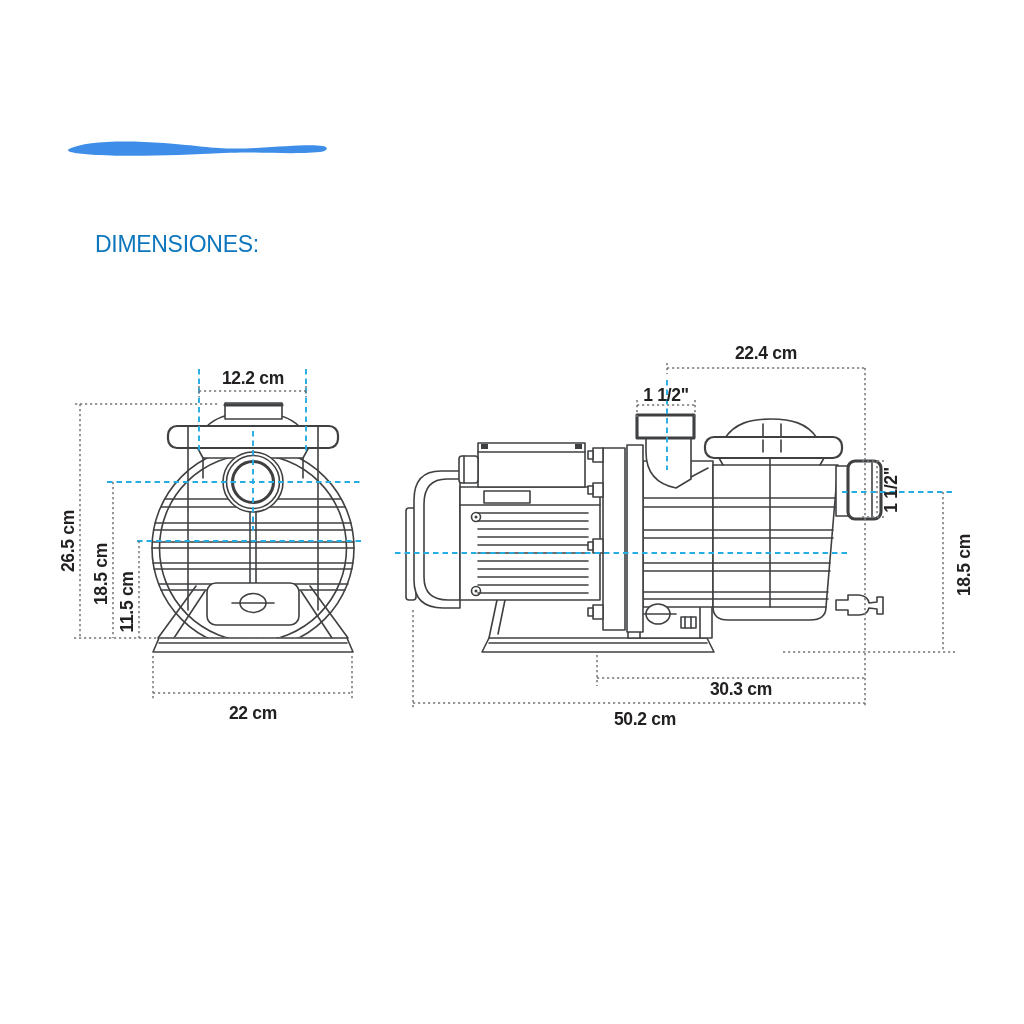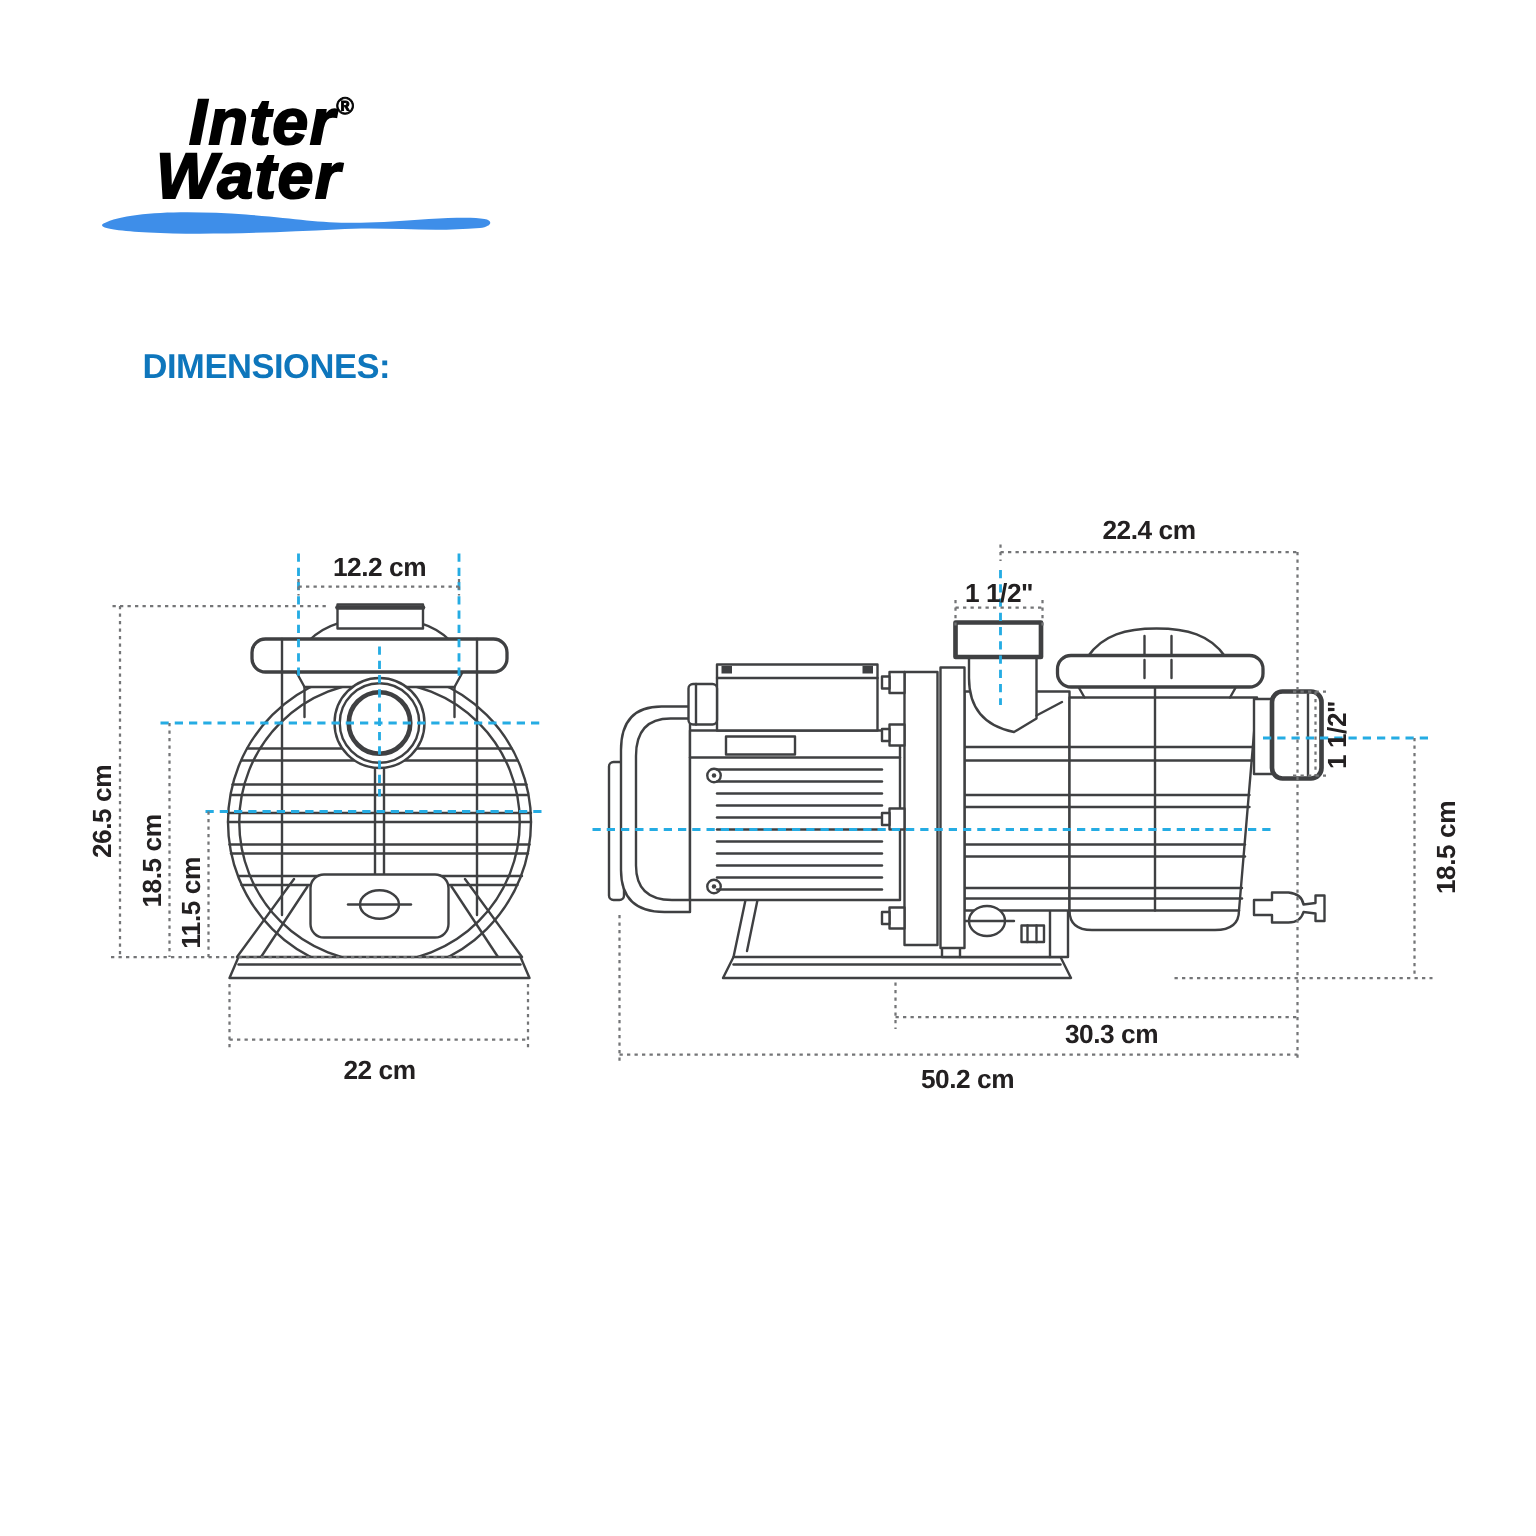--- a/index.html
+++ b/index.html
@@ -7,41 +7,37 @@
     --dimc:#747577; --line:#3f4042; --ink:#232021;
   }
   html,body{margin:0;padding:0;background:#fff;}
   .page{position:relative;width:1024px;height:1024px;background:#fff;overflow:hidden;
         font-family:"Liberation Sans",sans-serif;}
   .logo{position:absolute;left:104px;top:54px;color:#000;font-style:italic;
         font-weight:900;-webkit-text-stroke:1.3px #000;letter-spacing:1px;line-height:36px;font-size:43px;}
   .logo .l1{margin-left:22px;}
   .logo .reg{font-size:16px;font-style:normal;-webkit-text-stroke:.6px #000;vertical-align:20px;letter-spacing:0;}
   .swoosh{position:absolute;left:64px;top:136px;}
-  .heading{position:absolute;left:95px;top:231px;font-size:23px;font-weight:bold;
+  .heading{position:absolute;left:95px;top:231px;font-size:23px;font-weight:normal;
            color:var(--blue);letter-spacing:-.3px;}
   svg text.dt{font-family:"Liberation Sans",sans-serif;font-weight:bold;font-size:17.5px;
               fill:var(--ink);letter-spacing:-.3px;}
   .ln{stroke:var(--line);stroke-width:1.6;fill:none;stroke-linecap:round;stroke-linejoin:round;}
   .lnf{stroke:var(--line);stroke-width:1.6;fill:#fff;stroke-linejoin:round;}
   .b{stroke-width:3.1;}
   .th{stroke-width:2.2;}
   .dim{stroke:var(--dimc);stroke-width:1.5;fill:none;stroke-dasharray:2.2 2.8;}
   .cl{stroke:var(--cyan);stroke-width:1.9;fill:none;stroke-dasharray:5.5 4;}
   .fillink{fill:var(--line);stroke:none;}
 </style>
 </head>
 <body>
 
 <div class="page">
 
-  <div class="logo">
-    <div class="l1"><span>Inter</span><span class="reg">®</span></div>
-    <div class="l2"><span>Water</span></div>
-  </div>
   <svg class="swoosh" width="266" height="24" viewBox="0 0 266 24">
     <path fill="#3e8ee9" d="M5,13 C20,5 60,4 100,7 C140,10 152,14 192,12 C222,10 248,8 259,10 C265,11 264,15 256,16 C220,19 196,15 160,17 C120,19 70,21 35,19 C15,18 0,16 5,13 Z"></path>
   </svg>
 
   <div class="heading">DIMENSIONES:</div>
 
   <svg width="1024" height="1024" viewBox="0 0 1024 1024" style="position:absolute;left:0;top:0;">
 
     <g>
       <circle class="lnf" cx="253" cy="548" r="101"></circle>

